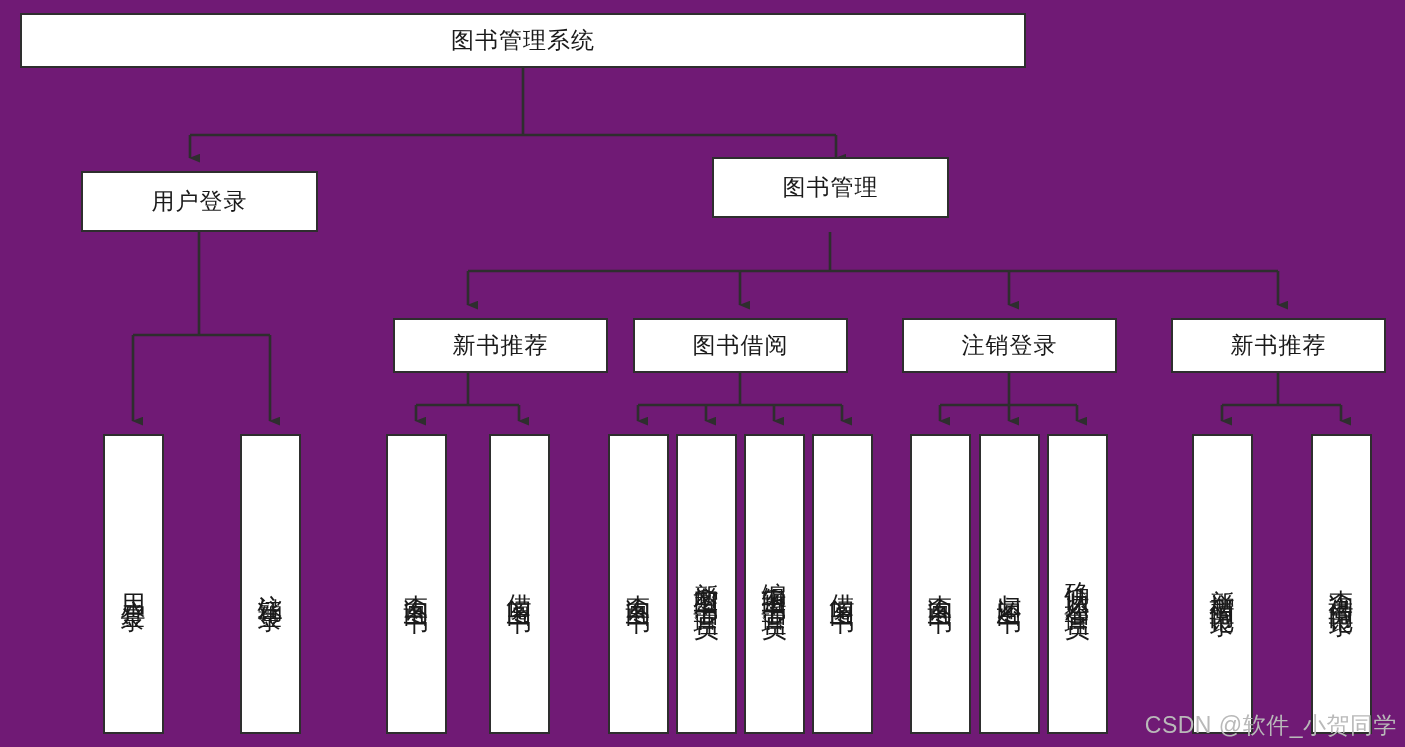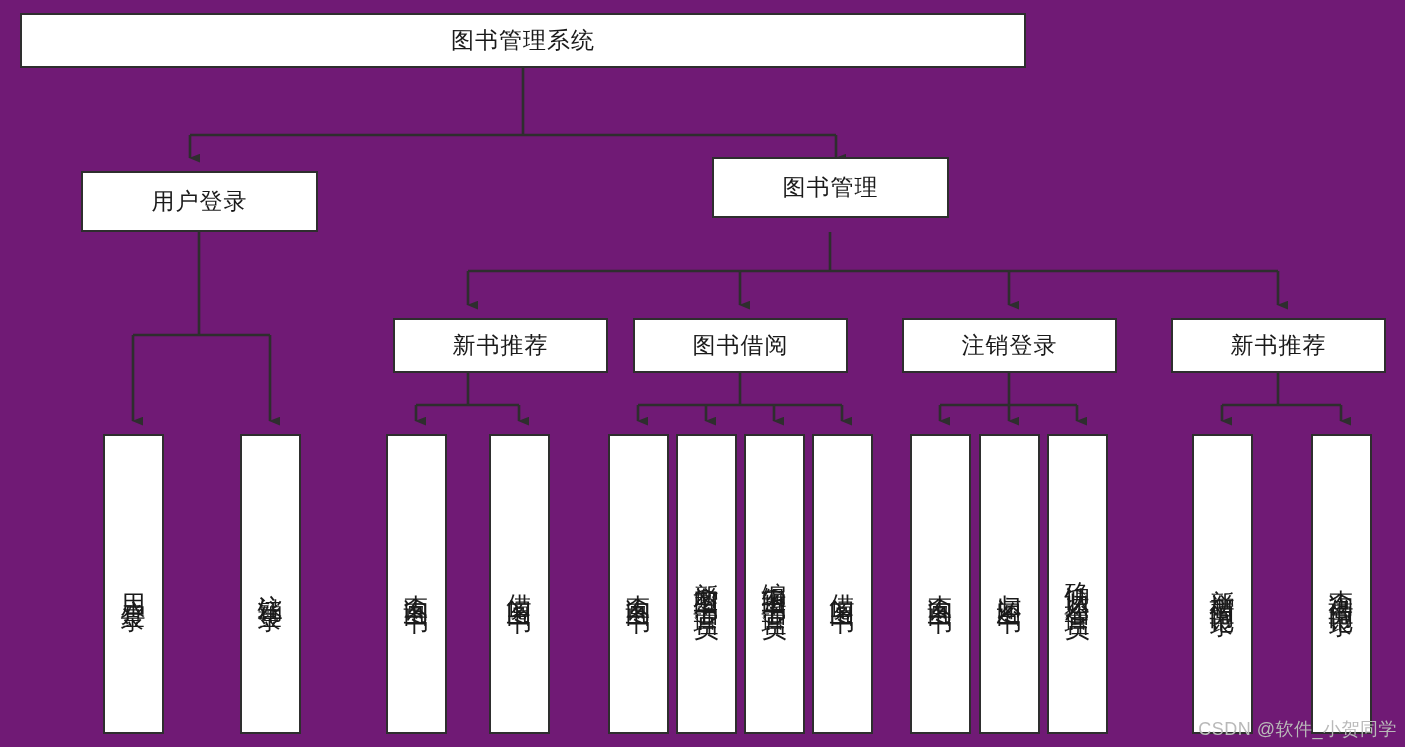--- a/index.html
+++ b/index.html
@@ -59,21 +59,21 @@
     text-orientation: upright;
     font-size: 25px;
     line-height: 1.04;
     letter-spacing: 5px;
     white-space: nowrap;
   }
   .watermark {
     position: absolute;
     right: 8px;
     bottom: 6px;
-    font-size: 18px;
+    font-size: 23px;
     color: #b9b9b9;
     white-space: nowrap;
     letter-spacing: 0.5px;
   }
 </style>
 </head>
 <body>
 
 <div id="canvas">
 

